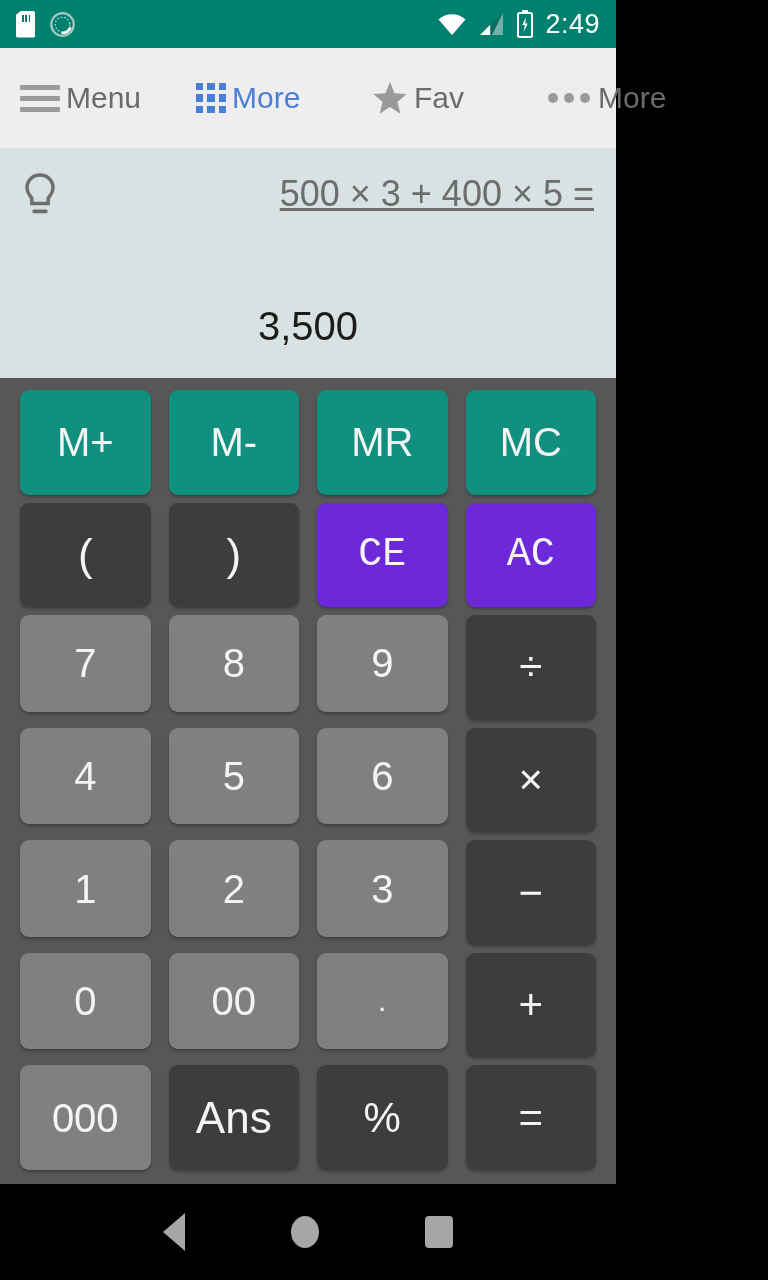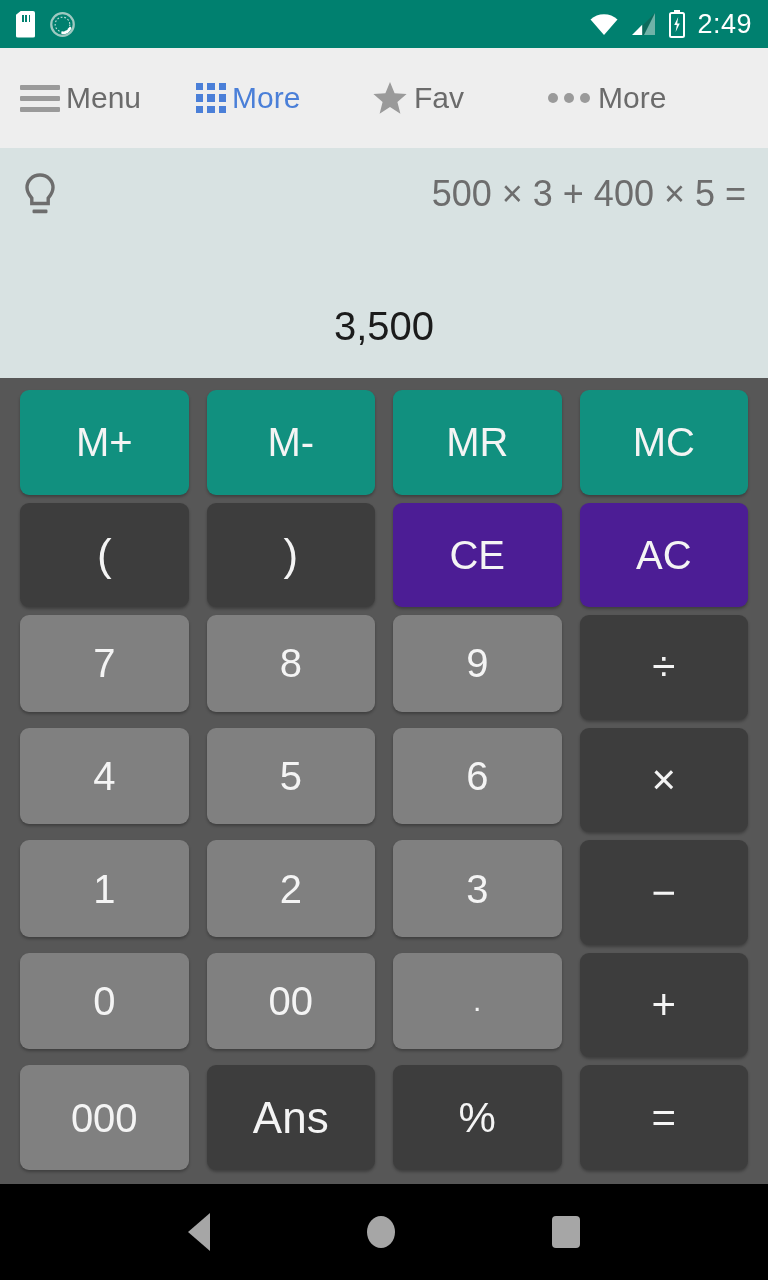--- a/index.html
+++ b/index.html
@@ -2,21 +2,21 @@
 <html><head>
 <meta charset="utf-8">
 <style>
   * { box-sizing: border-box; margin: 0; padding: 0; }
   html, body {
     width: 768px; height: 1280px;
     background: #000;
     font-family: "Liberation Sans", sans-serif;
     overflow: hidden;
   }
-  #app { position: relative; width: 768px; height: 1280px; display: flex; flex-direction: column; }
+  #app { position: relative; width: 616px; height: 1280px; display: flex; flex-direction: column; }
 
   
   .statusbar {
     height: 48px; background: #00806f; flex: 0 0 48px;
     display: flex; align-items: center; padding: 0 16px;
     color: #ffffff;
   }
   .sb-left { display: flex; align-items: center; gap: 14px; }
   .sb-right { margin-left: auto; display: flex; align-items: center; gap: 12px; }
   .sb-time { font-size: 27px; font-weight: 400; letter-spacing: 0.5px; line-height: 1; }
@@ -63,20 +63,21 @@
     flex: 0 0 230px; background: #d8e2e2;
     position: relative; padding: 24px 22px 10px 22px;
     display: flex; flex-direction: column;
   }
   .disp-top { display: flex; align-items: flex-start; }
   .bulb-icon { width: 36px; height: 46px; flex: 0 0 36px; }
   .expression {
     margin-left: auto; font-size: 36px; color: #6d6d6d;
     line-height: 1.1; text-align: right; padding-top: 2px;
     white-space: nowrap;
+    text-decoration: underline;
   }
   .result {
     margin-top: auto; text-align: center;
     font-size: 40px; color: #1b1b1b; line-height: 1;
     padding-bottom: 22px; white-space: nowrap;
   }
 
   
   .keypad {
     flex: 1 1 auto; background: #575757;
@@ -87,21 +88,21 @@
   .key {
     flex: 1 1 0; border: none; border-radius: 9px;
     display: flex; align-items: center; justify-content: center;
     color: #f4f4f4; font-family: "Liberation Sans", sans-serif;
     font-size: 40px; line-height: 1;
     box-shadow: 0 2px 3px rgba(0,0,0,0.28);
     cursor: pointer; user-select: none; padding: 0;
   }
   .key.mem  { background: #11907f; }
   .key.dark { background: #3d3d3d; }
-  .key.warn { background: #4c1d95; }
+  .key.warn { background: #6d28d9; font-family: Liberation Mono, monospace; }
   .key.num  { background: #808080; }
   .key.op   { background: #3d3d3d; font-size: 42px; }
   .key.small { font-size: 44px; }
   .key.big  { font-size: 44px; }
   
   .krow.numrow .key.num { align-self: stretch; margin: 0 0 8px 0; }
   .krow.numrow .key.op  { align-self: stretch; margin: 0; }
   .key.dotkey { font-size: 30px; }
 
   

